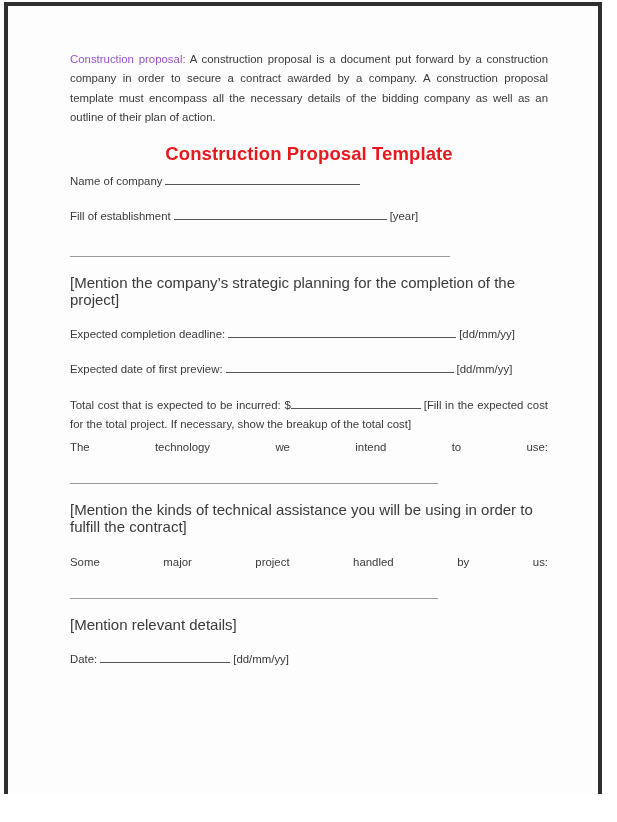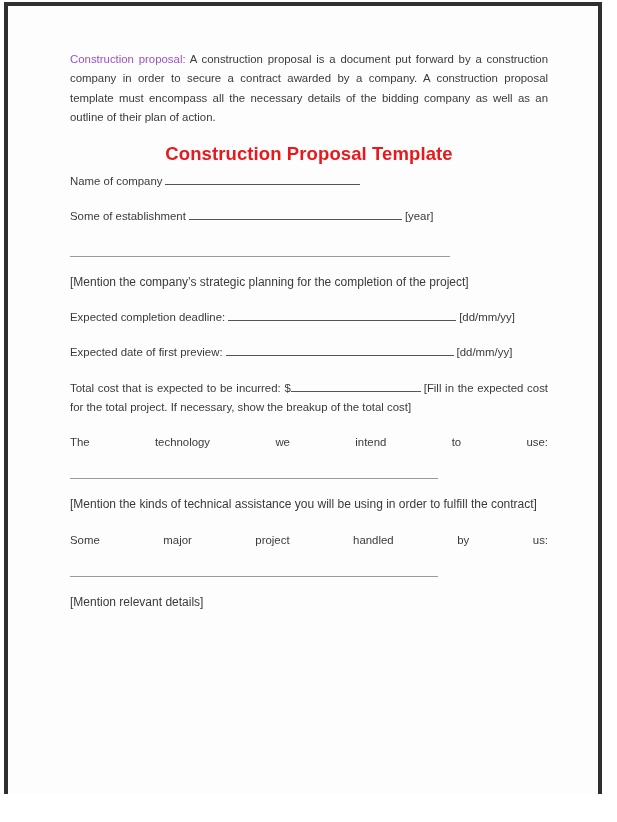--- a/index.html
+++ b/index.html
@@ -114,32 +114,32 @@
   .rule {
     border: none;
     border-top: 1.3px solid #9a9a9a;
     margin: 9px 0 17px 0;
   }
   .rule.w380 { width: 380px; }
   .rule.w368 { width: 368px; }
 
   .note {
     margin: 0 0 18px 0;
-    font-size: 12px;
+    font-size: 15px;
     color: #3a3a3a;
     line-height: 17px;
   }
 
   .para {
     width: 478px;
     text-align: justify;
     text-justify: inter-word;
     font-size: 11.4px;
     color: #3a3a3a;
-    margin: 0 0 16px 0;
+    margin: 0 0 4px 0;
     line-height: 19px;
   }
 
   .spacer-sm { height: 4px; }
 </style>
 </head>
 <body>
 
 <div id="page">
   <div id="page-frame">
@@ -147,21 +147,21 @@
 
       <p class="intro"><span class="intro-lead">Construction proposal:</span><span> A construction proposal is a document put forward by a construction company in order to secure a contract awarded by a company. A construction proposal template must encompass all the necessary details of the bidding company as well as an outline of their plan of action.</span></p>
 
       <h1 class="doc-title">Construction Proposal Template</h1>
 
       <div class="field-row">
         <span>Name of company</span><span class="blank w195"></span>
       </div>
 
       <div class="field-row">
-        <span>Some of establishment</span><span class="blank w213"></span><span>[year]</span>
+        <span>Fill of establishment</span><span class="blank w213"></span><span>[year]</span>
       </div>
 
       <div class="spacer-sm"></div>
 
       <hr class="rule w380">
 
       <div class="note">[Mention the company’s strategic planning for the completion of the project]</div>
 
       <div class="field-row">
         <span>Expected completion deadline:</span><span class="blank w228"></span><span>[dd/mm/yy]</span>
@@ -177,16 +177,19 @@
       <div class="stretch-line">The technology we intend to use:</div>
       <hr class="rule w368">
 
       <div class="note">[Mention the kinds of technical assistance you will be using in order to fulfill the contract]</div>
 
       <div class="stretch-line">Some major project handled by us:</div>
       <hr class="rule w368">
 
       <div class="note">[Mention relevant details]</div>
 
+      <div class="field-row">
+        <span>Date:</span><span class="blank w130"></span><span>[dd/mm/yy]</span>
+      </div>
 
     </div>
   </div>
 </div>
 
 </body></html>

